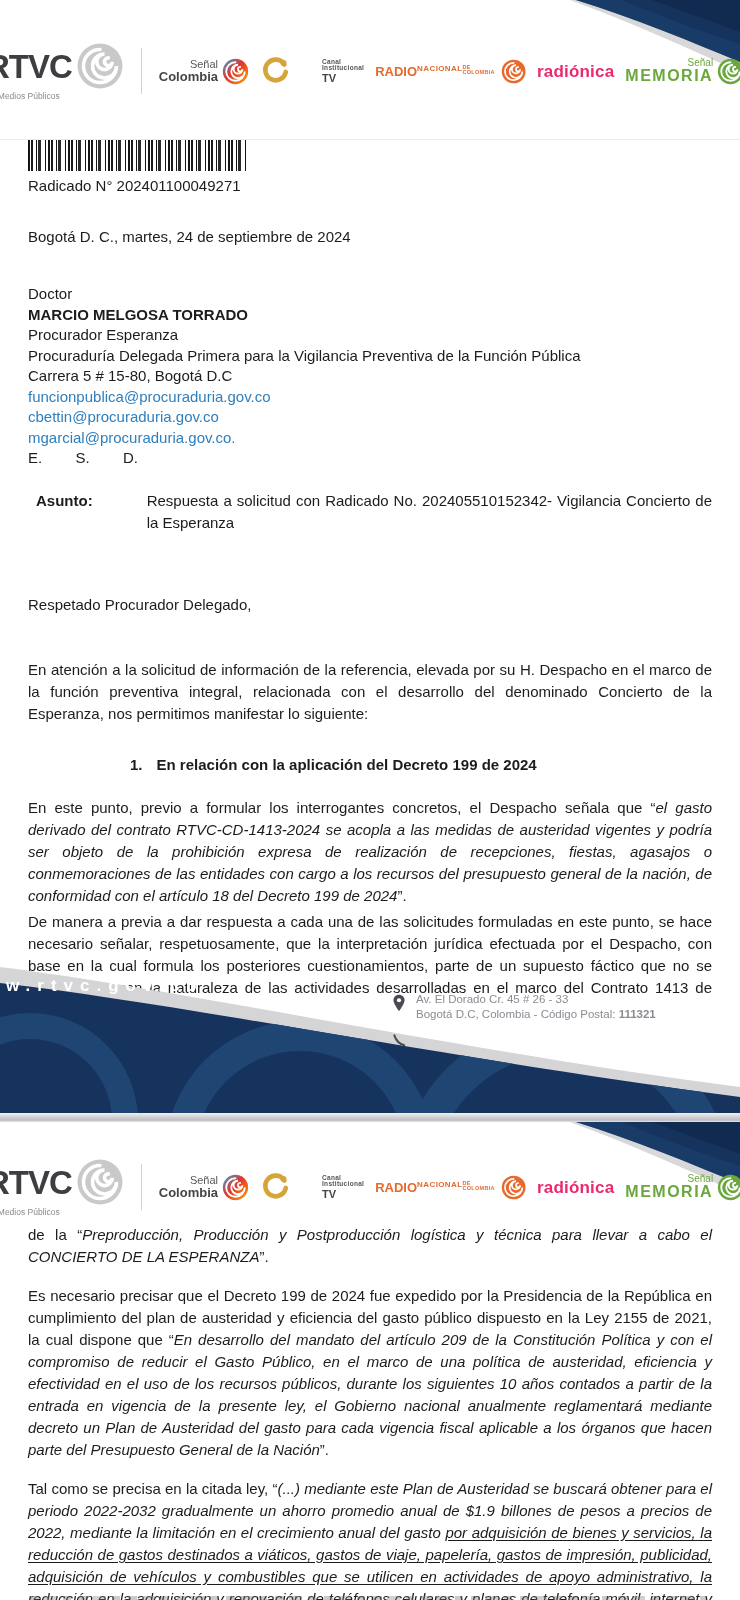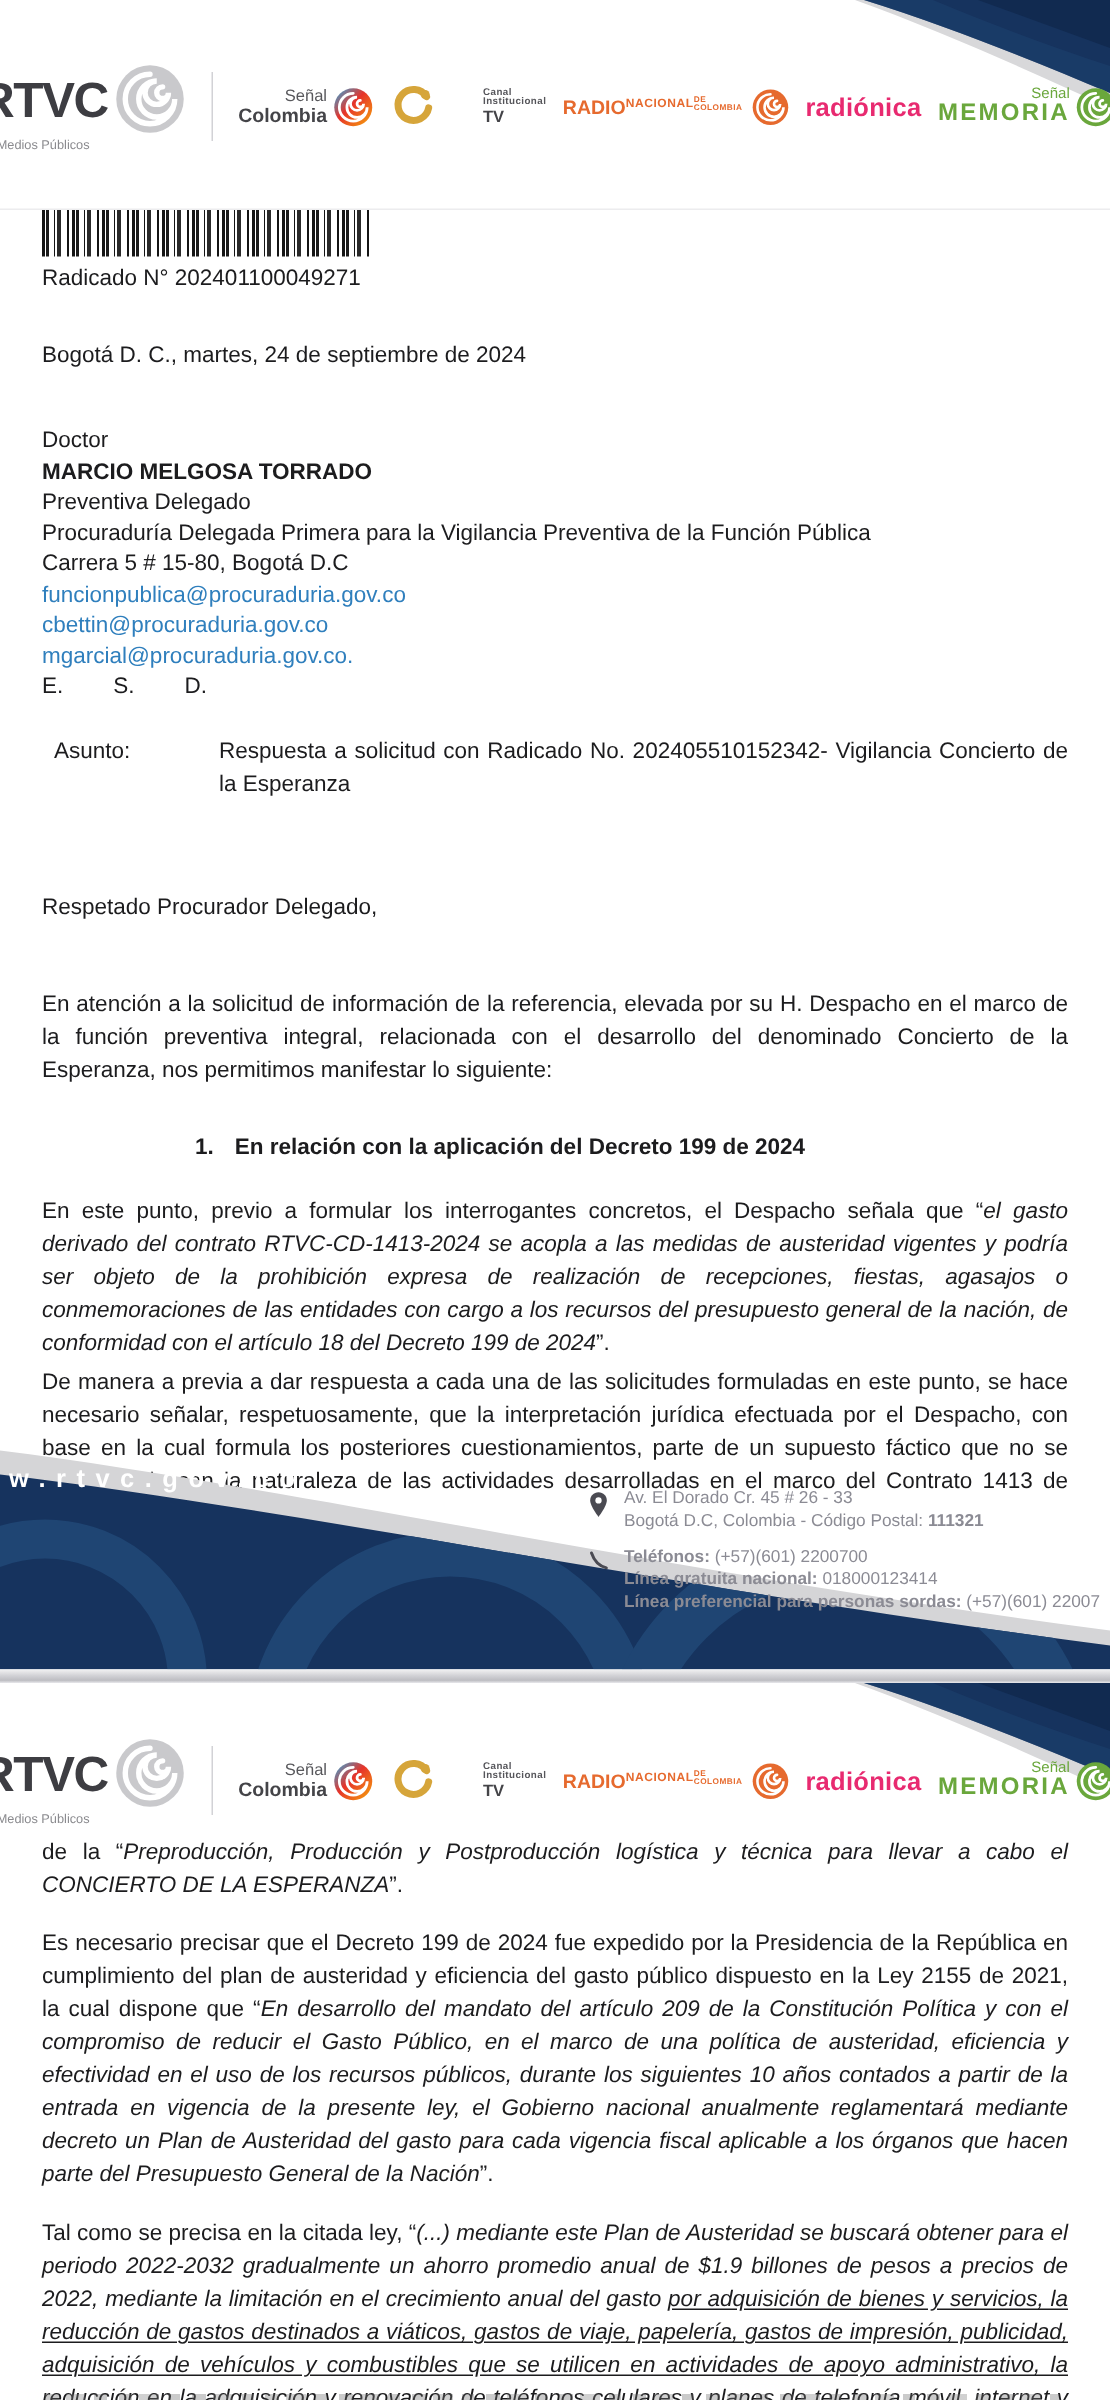--- a/index.html
+++ b/index.html
@@ -54,21 +54,21 @@
   .just{text-align:justify;}
   .ital{font-style:italic;}
   .und{text-decoration:underline;text-underline-offset:2px;}
   .blk{position:absolute;left:28px;right:28px;}
   .date-line{top:226px;}
   .recipient{top:284px;line-height:20.5px;}
   .bold{font-weight:bold;}
   .email{color:#2f7fbd;text-decoration:none;display:block;}
   .esd{white-space:pre;}
   .subject{top:490px;left:36px;display:flex;gap:14px;}
-  .subject-label{font-weight:normal;flex:0 0 56px;}
+  .subject-label{font-weight:bold;flex:0 0 56px;}
   .subject-text{flex:1;margin-left:40px;}
   .greeting{top:594px;}
   .intro{top:644px;}
   .sec-heading{top:754px;left:130px;right:28px;font-weight:bold;}
   .sec-heading .num{margin-right:14px;}
   .para1{top:782px;}
   .para2{top:896px;}
 
   
   .footer-wave{position:absolute;left:0;bottom:0;z-index:4;}
@@ -184,21 +184,21 @@
   <div class="barcode-block">
     <div class="barcode"></div>
     <div class="radicado doc-text">Radicado N° 202401100049271</div>
   </div>
 
   <div class="blk doc-text date-line">Bogotá D. C., martes, 24 de septiembre de 2024</div>
 
   <div class="blk doc-text recipient">
     <div>Doctor</div>
     <div class="bold">MARCIO MELGOSA TORRADO</div>
-    <div>Preventiva Delegado</div>
+    <div>Procurador Esperanza</div>
     <div>Procuraduría Delegada Primera para la Vigilancia Preventiva de la Función Pública</div>
     <div>Carrera 5 # 15-80, Bogotá D.C</div>
     <a href="#" class="email">funcionpublica@procuraduria.gov.co</a>
     <a href="#" class="email">cbettin@procuraduria.gov.co</a>
     <a href="#" class="email">mgarcial@procuraduria.gov.co.</a>
     <div class="esd">E.        S.        D.</div>
   </div>
 
   <div class="blk doc-text subject">
     <span class="subject-label">Asunto:</span>
@@ -244,25 +244,20 @@
         <div class="contact-line">Av. El Dorado Cr. 45 # 26 - 33</div>
         <div class="contact-line"><span>Bogotá D.C, Colombia - Código Postal:</span><span class="clabel"> 111321</span></div>
       </div>
     </div>
     <div class="contact-row">
       <span class="cicon">
         <svg width="14" height="14" viewBox="0 0 24 24">
             <path d="M4 4 C7 13 13 19 21 21" fill="none" stroke="#4a4a52" stroke-width="3.4" stroke-linecap="round"></path>
           </svg>
       </span>
-      <div>
-        <div class="contact-line"><span class="clabel">Teléfonos:</span><span> (+57)(601) 2200700</span></div>
-        <div class="contact-line"><span class="clabel">Línea gratuita nacional:</span><span> 018000123414</span></div>
-        <div class="contact-line"><span class="clabel">Línea preferencial para personas sordas:</span><span> (+57)(601) 22007</span></div>
-      </div>
     </div>
   </div>
 </div>
 
 <div class="page-sep"></div>
 
 <div class="page page-2">
 
   <svg class="top-wave" width="170" height="78" viewBox="0 0 170 78">
     <path d="M0,0 L170,0 L170,72 C118,48 58,21 0,0 Z" fill="#d8d8da"></path>

